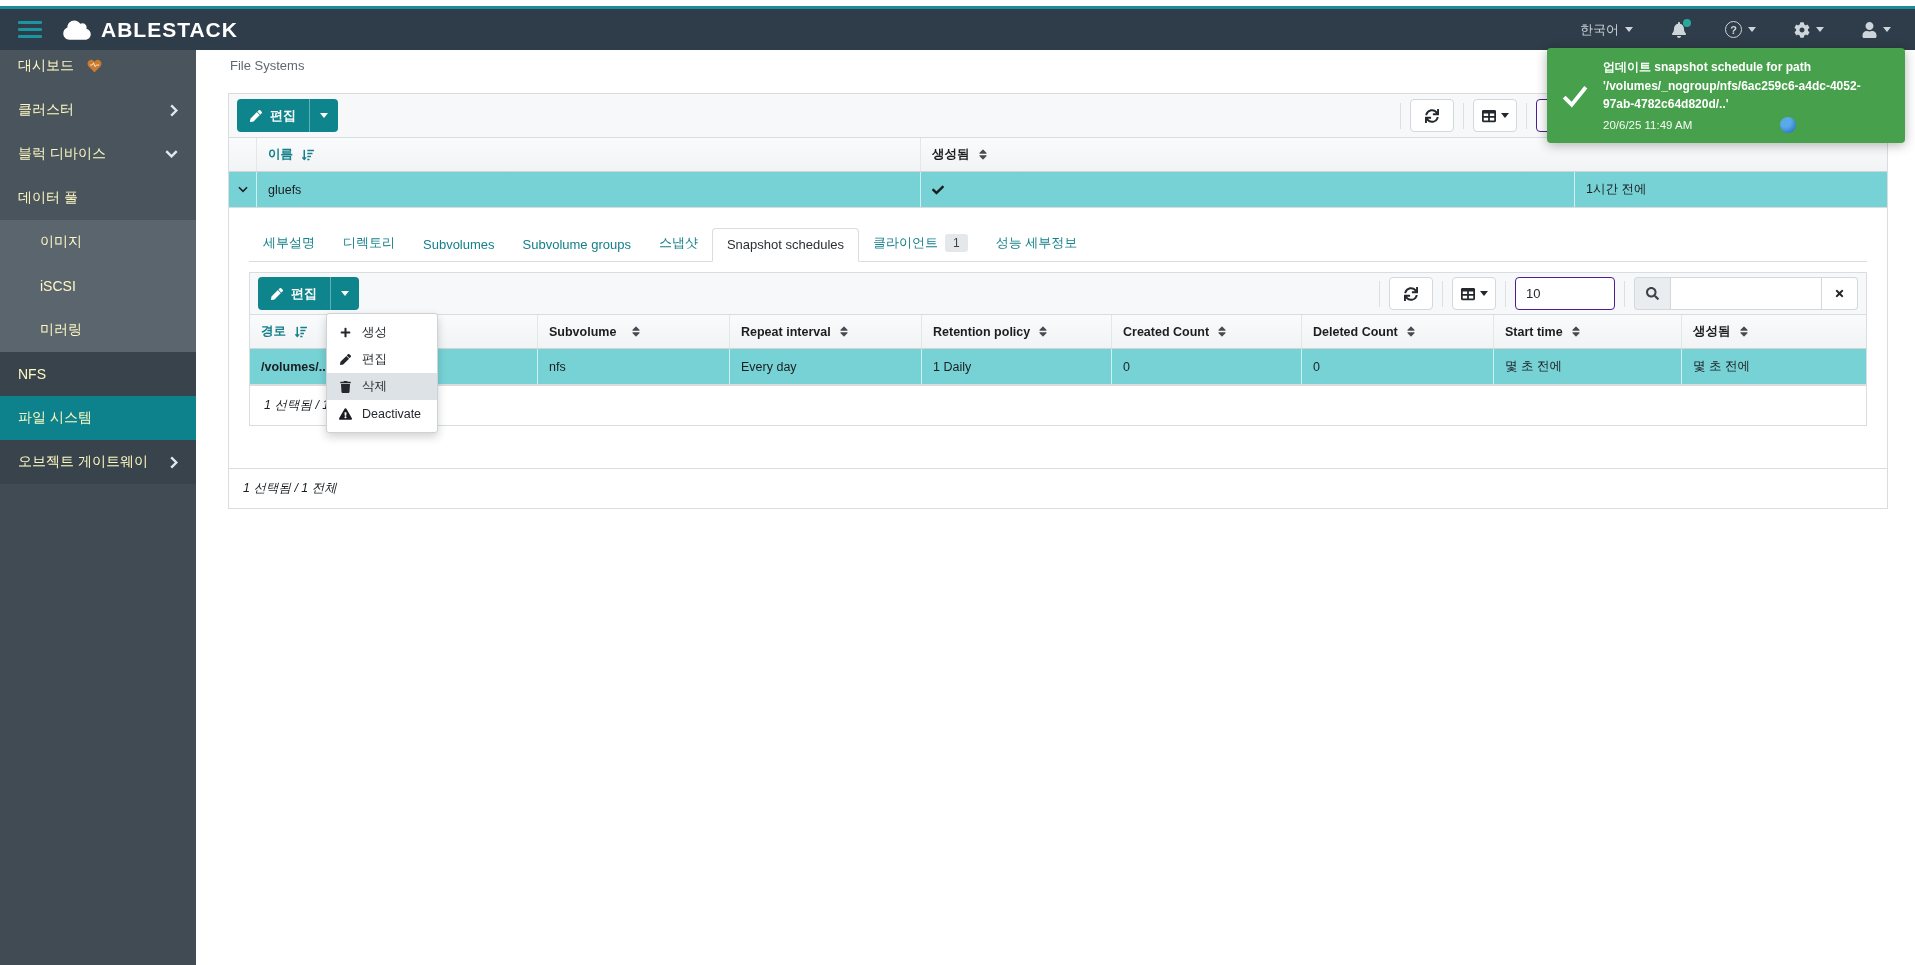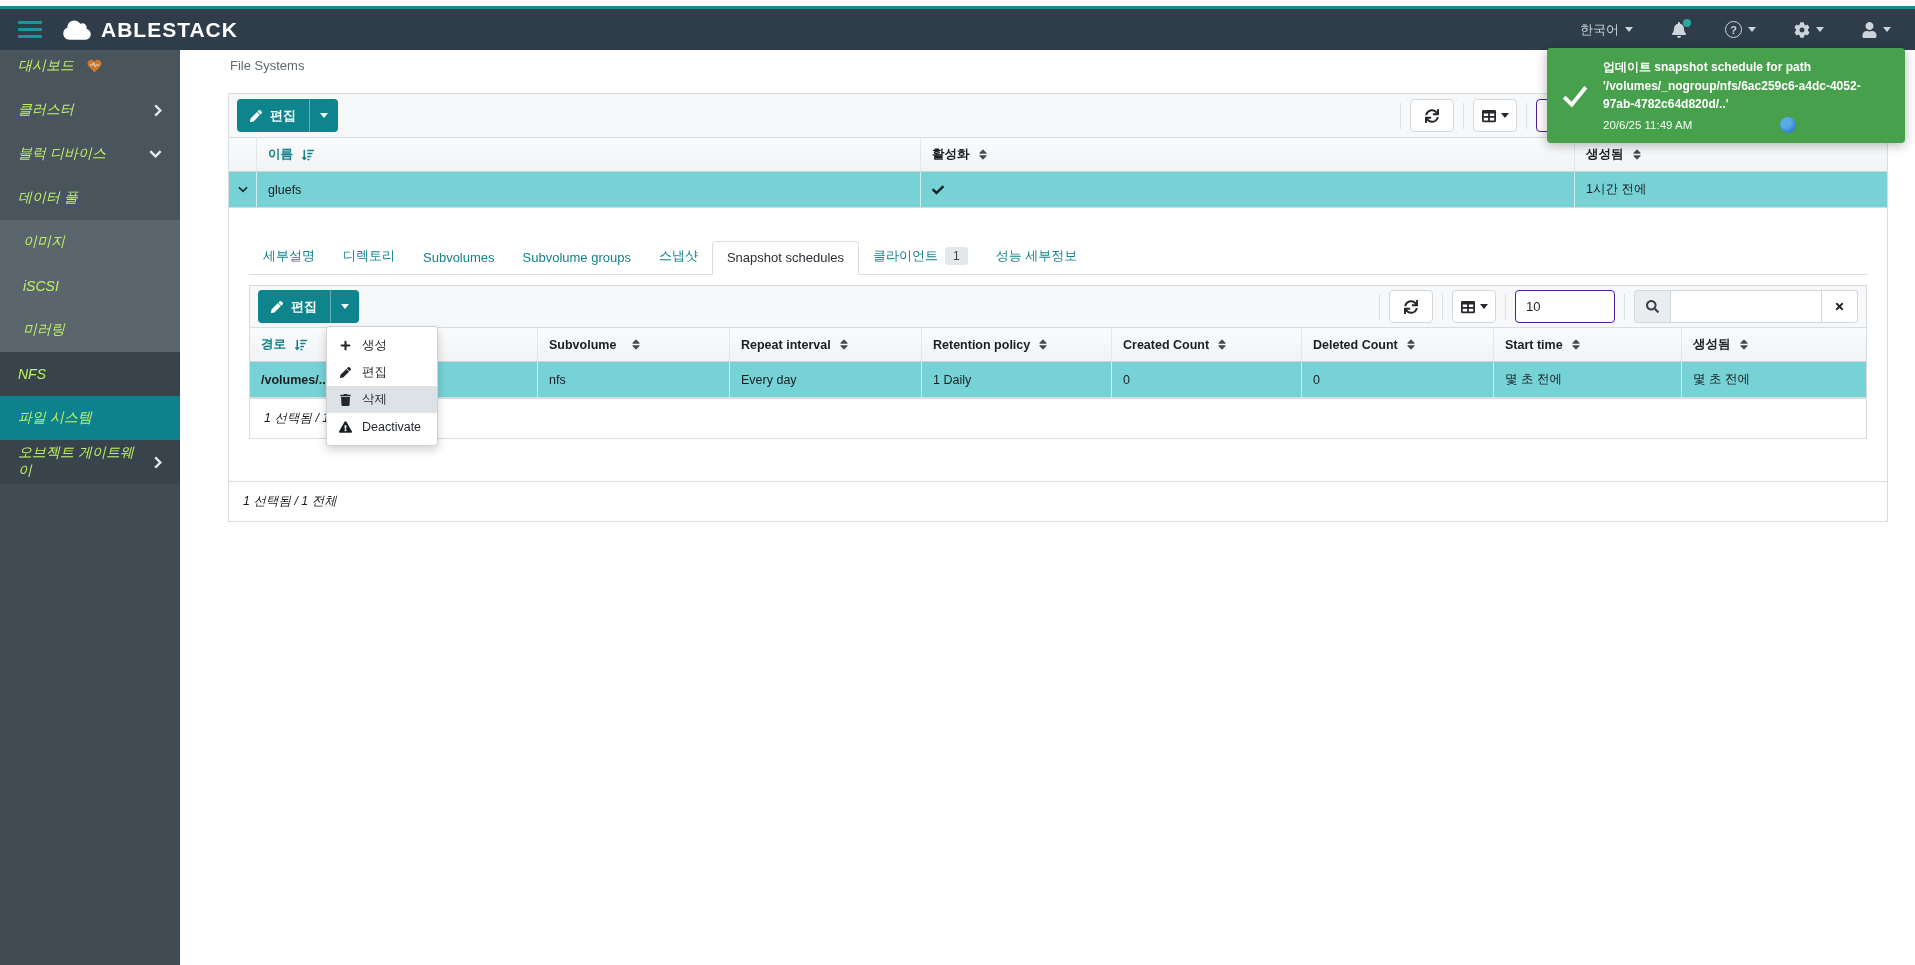--- a/index.html
+++ b/index.html
@@ -21,24 +21,24 @@
   .brand { display:flex; align-items:center; gap:9px; color:#fff; }
   .brand-text { font-weight:bold; font-size:21px; letter-spacing:1px; }
   .topbar-right { margin-left:auto; display:flex; align-items:center; gap:38px; padding-right:24px; color:#cdd5da; }
   .tb-item { display:flex; align-items:center; gap:6px; font-size:13px; cursor:pointer; }
   .caret { width:0; height:0; border-left:4px solid transparent; border-right:4px solid transparent; border-top:5px solid #cdd5da; }
   .bell-wrap { position:relative; }
   .bell-dot { position:absolute; top:-3px; right:-4px; width:8px; height:8px; border-radius:50%; background:#2aa79b; }
   .help-circle { width:17px; height:17px; border:1.5px solid #cdd5da; border-radius:50%; display:flex; align-items:center; justify-content:center; font-size:11px; font-weight:bold; }
 
   
-  .sidebar { position:absolute; top:44px; left:0; bottom:0; width:180px; background:#414b54; color:#bef264; z-index:10;font-style:italic; }
+  .sidebar { position:absolute; top:44px; left:0; bottom:0; width:196px; background:#414b54; color:#fef9c3; z-index:10; }
   .nav-item { height:44px; display:flex; align-items:center; gap:9px; padding:0 18px; font-size:14px; cursor:pointer; background:#4a545d; }
   .nav-item .chev { margin-left:auto; color:#e3e8eb; }
-  .nav-item.sub { background:#5b656e; padding-left:23px; }
+  .nav-item.sub { background:#5b656e; padding-left:40px; }
   .nav-item.darker { background:#39434c; }
   .nav-item.active { background:#0d828c; }
 
   
   .main { position:absolute; left:200px; top:44px; right:0; bottom:0; background:#fff; }
   .breadcrumb { position:absolute; left:30px; top:14px; color:#60686f; font-size:13px; }
 
   .card { position:absolute; left:28px; top:49px; width:1660px; background:#fff; border:1px solid #d9dde0; }
 
   .toolbar { display:flex; align-items:center; gap:8px; height:44px; padding:0 8px; background:#f7f8f9; border-bottom:1px solid #d9dde0; }
@@ -64,21 +64,21 @@
   .td { padding:9px 11px; border-right:1px solid rgba(255,255,255,.65); display:flex; align-items:center; }
   .td:last-child { border-right:none; }
 
   
   .c-exp { width:28px; flex:none; justify-content:center; padding:8px 4px; }
   .c-name { width:664px; flex:none; }
   .c-enabled { width:654px; flex:none; }
   .c-created { flex:1; }
 
   
-  .detail { padding:31px 20px 42px 20px; background:#fff; }
+  .detail { padding:18px 20px 42px 20px; background:#fff; }
   .tabs { display:flex; align-items:flex-end; border-bottom:1px solid #d9dde0; }
   .tab { padding:8px 14px 9px; color:#14808a; font-size:13px; cursor:pointer; white-space:nowrap; }
   .tab.active { color:#2b2f33; background:#fff; border:1px solid #d9dde0; border-bottom:1px solid #fff; border-radius:4px 4px 0 0; margin-bottom:-1px; }
   .tab .badge { background:#e4e8eb; color:#3c4248; border-radius:3px; padding:2px 8px; font-size:12px; margin-left:7px; }
 
   .inner-card { margin-top:10px; border:1px solid #d9dde0; position:relative; }
   .inner-card .toolbar { height:42px; }
 
   
   .ic-path { width:288px; flex:none; }
@@ -276,28 +276,20 @@
     <div class="thead">
       <div class="th c-exp"></div>
       <div class="th c-name sorted">
         <span>이름</span>
         <span class="sort-icon">
           <svg width="12" height="12" viewBox="0 0 512 512" fill="currentColor">
               <path d="M304 416h-64a16 16 0 0 0-16 16v32a16 16 0 0 0 16 16h64a16 16 0 0 0 16-16v-32a16 16 0 0 0-16-16zm-128-64h-48V48a16 16 0 0 0-16-16H80a16 16 0 0 0-16 16v304H16c-14.19 0-21.37 17.24-11.29 27.31l80 96a16 16 0 0 0 22.62 0l80-96C197.35 369.26 190.22 352 176 352zm256-192H240a16 16 0 0 0-16 16v32a16 16 0 0 0 16 16h192a16 16 0 0 0 16-16v-32a16 16 0 0 0-16-16zm-64 128H240a16 16 0 0 0-16 16v32a16 16 0 0 0 16 16h128a16 16 0 0 0 16-16v-32a16 16 0 0 0-16-16zM496 32H240a16 16 0 0 0-16 16v32a16 16 0 0 0 16 16h256a16 16 0 0 0 16-16V48a16 16 0 0 0-16-16z"></path>
             </svg>
         </span>
       </div>
-      <div class="th c-enabled">
-        <span>활성화</span>
-        <span class="sort-icon">
-          <svg width="8" height="13" viewBox="0 0 320 512" fill="currentColor">
-              <path d="M41 288h238c21.4 0 32.1 25.9 17 41L177 448c-9.4 9.4-24.6 9.4-33.9 0L24 329c-15.1-15.1-4.4-41 17-41zm255-105L177 64c-9.4-9.4-24.6-9.4-33.9 0L24 183c-15.1 15.1-4.4 41 17 41h238c21.4 0 32.1-25.9 17-41z"></path>
-            </svg>
-        </span>
-      </div>
       <div class="th c-created">
         <span>생성됨</span>
         <span class="sort-icon">
           <svg width="8" height="13" viewBox="0 0 320 512" fill="currentColor">
               <path d="M41 288h238c21.4 0 32.1 25.9 17 41L177 448c-9.4 9.4-24.6 9.4-33.9 0L24 329c-15.1-15.1-4.4-41 17-41zm255-105L177 64c-9.4-9.4-24.6-9.4-33.9 0L24 183c-15.1 15.1-4.4 41 17 41h238c21.4 0 32.1-25.9 17-41z"></path>
             </svg>
         </span>
       </div>
     </div>
 

